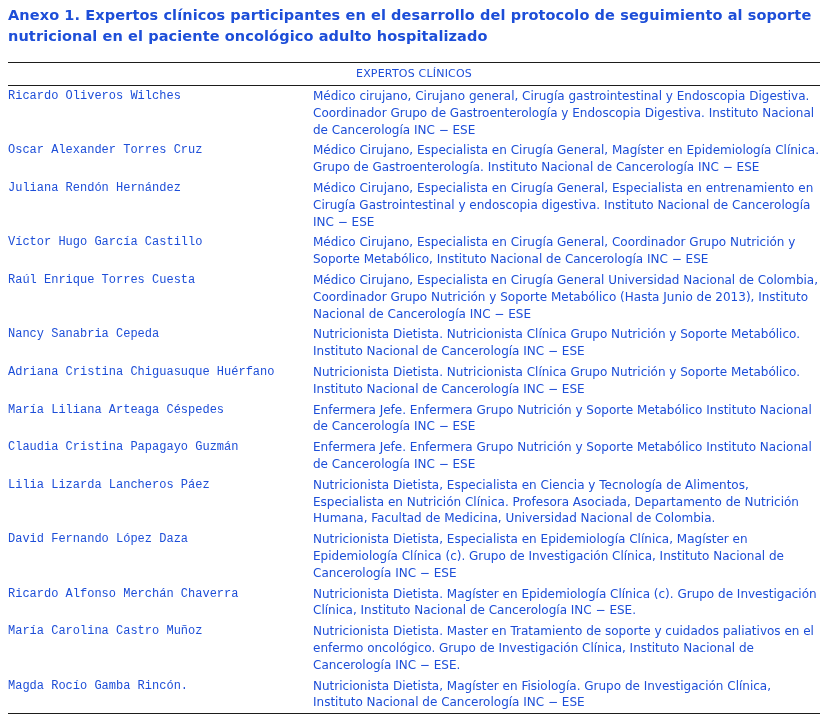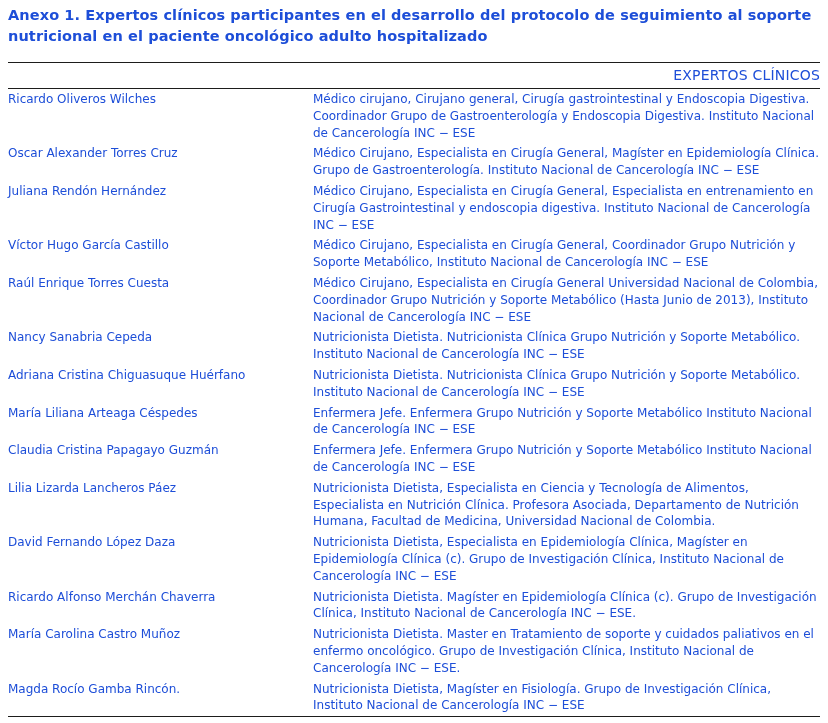--- a/index.html
+++ b/index.html
@@ -23,37 +23,38 @@
     letter-spacing: 0.1px;
     margin: 0;
   }
   .experts-table {
     margin-top: 15px;
     border-top: 1px solid #1d1d1b;
     border-bottom: 1px solid #1d1d1b;
   }
   .thead {
     border-bottom: 1px solid #1d1d1b;
-    text-align: right;
-    font-size: 14px;
+    text-align: center;
+    font-size: 11px;
     letter-spacing: 0.2px;
     padding: 4px 0 5px 0;
   }
   .trow {
     display: flex;
     align-items: flex-start;
   }
   .cell-name {
     flex: 0 0 305px;
     width: 305px;
     box-sizing: border-box;
     font-size: 12px;
     line-height: 16.8px;
     padding: 2px 14px 2px 16px;
     text-indent: -16px; 
+    font-family: Liberation Mono, monospace;
   }
   .cell-desc {
     flex: 1;
     font-size: 12px;
     line-height: 16.8px;
     padding: 2px 0 2px 0;
   }
 </style>
 </head>
 <body>

